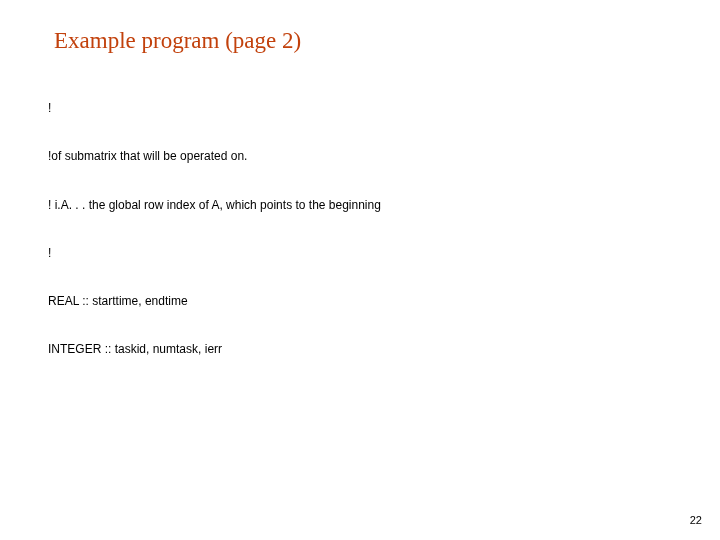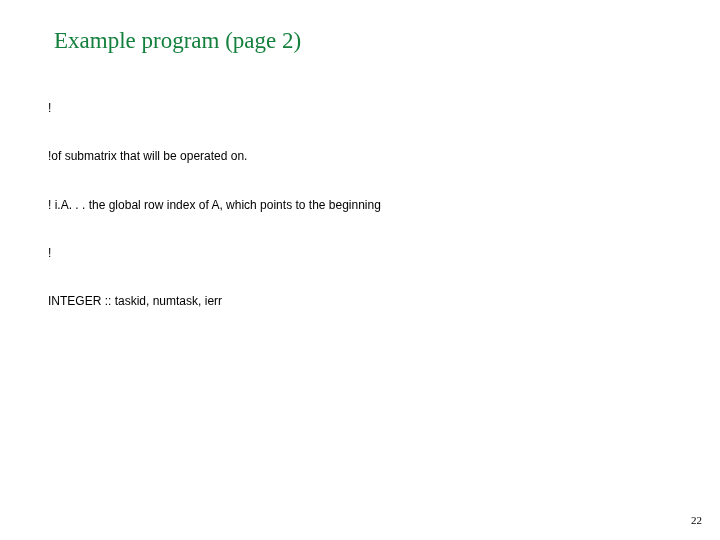--- a/index.html
+++ b/index.html
@@ -12,53 +12,54 @@
       height: 540px;
       background: #ffffff;
       font-family: Arial, Helvetica, sans-serif;
       position: relative;
       padding: 28px 48px 20px 48px;
     }
     .title {
       font-family: "Times New Roman", Times, serif;
       font-size: 23px;
       font-weight: normal;
-      color: #15803d;
+      color: #c2410c;
       margin-bottom: 14px;
       margin-left: 6px;
     }
     .code-block {
       font-family: Arial, Helvetica, sans-serif;
       font-size: 12px;
       line-height: 1.34;
       color: #000;
       white-space: pre-wrap;
     }
     .code-line {
       display: block;
     }
     .page-number {
       position: absolute;
       bottom: 14px;
       right: 18px;
       font-size: 11px;
-      font-family: Liberation Serif, serif;
+      font-family: Liberation Sans, sans-serif;
       color: #000;
     }
   </style>
 </head>
 <body>
 
 <h1 class="title">Example program (page 2)</h1>
 
 <div class="code-block">
   <span class="code-line">!</span>
   <span class="code-line">!of submatrix that will be operated on.</span>
   <span class="code-line">! i.A. . . the global row index of A, which points to the beginning</span>
   <span class="code-line">!</span>
+  <span class="code-line">REAL :: starttime, endtime</span>
   <span class="code-line">INTEGER :: taskid, numtask, ierr</span>
   
   
   
   
   
   
   
   
   

